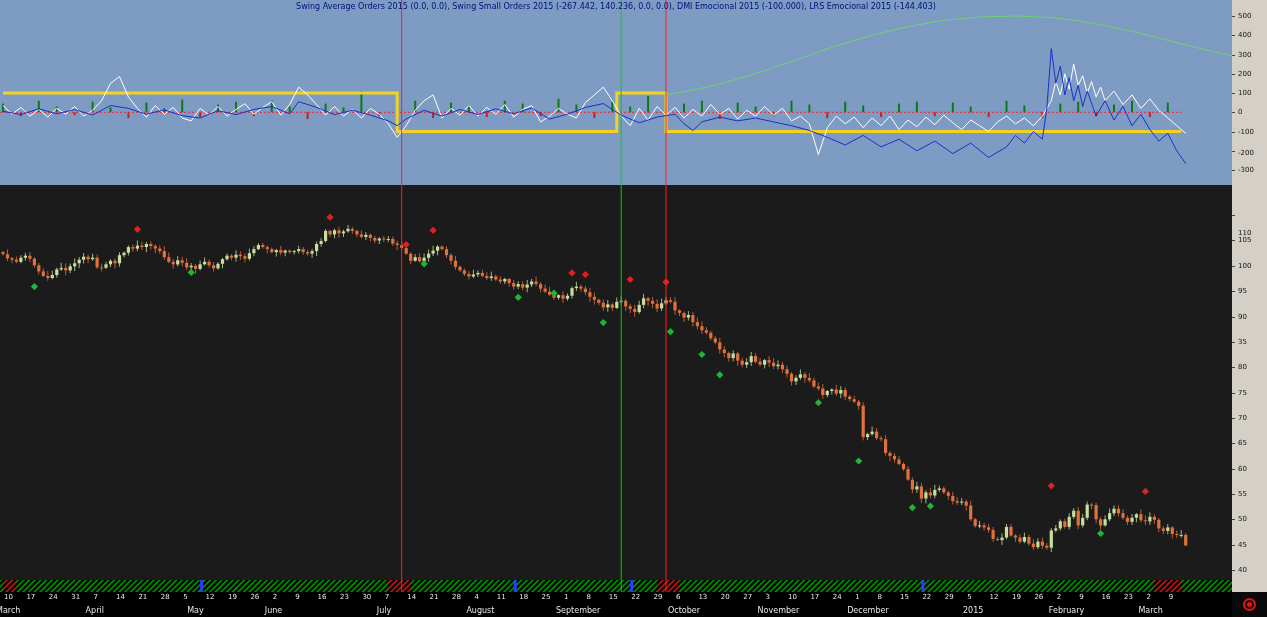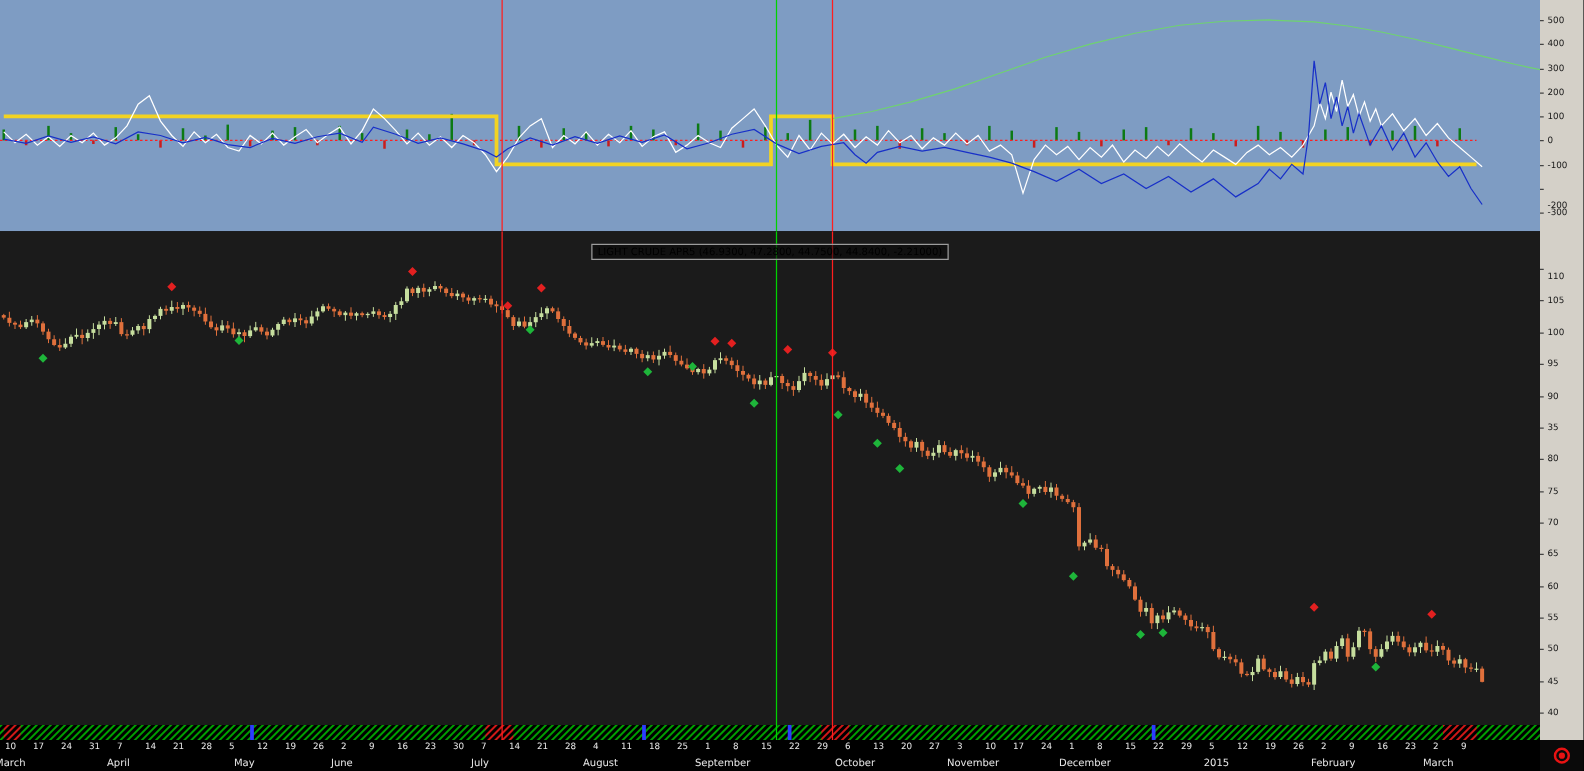--- a/index.html
+++ b/index.html
@@ -98,20 +98,21 @@
       </g>
       <line x1="0" y1="112.3" x2="1181.2" y2="112.3" stroke="#ff2020" stroke-width="1" stroke-dasharray="2 2"></line>
       <path d="M3.0 93.0 L397.2 93.0 L397.2 131.5 L616.8 131.5 L616.8 93.0 L666.0 93.0 L666.0 131.5 L1181.2 131.5 " fill="none" stroke="#f2d322" stroke-width="3"></path>
       <path d="M3.0 105.5 L12.0 114.2 L20.9 107.4 L29.9 116.1 L38.8 109.4 L47.8 117.1 L56.8 108.4 L65.7 114.2 L74.7 106.5 L83.6 116.1 L92.6 110.3 L101.6 100.7 L110.5 83.4 L119.5 76.6 L128.4 96.9 L137.4 108.4 L146.4 117.1 L155.3 105.5 L164.3 114.2 L173.2 107.4 L182.2 118.0 L191.2 120.9 L200.1 108.4 L209.1 115.1 L218.0 106.5 L227.0 116.1 L236.0 109.4 L244.9 103.6 L253.9 114.2 L262.8 107.4 L271.8 101.7 L280.8 115.1 L289.7 104.5 L298.7 87.2 L307.6 94.9 L316.6 104.5 L325.6 115.1 L334.5 106.5 L343.5 116.1 L352.4 109.4 L361.4 118.0 L370.4 108.4 L379.3 114.2 L388.3 123.8 L397.2 137.3 L406.2 125.7 L415.2 110.3 L424.1 100.7 L433.1 94.9 L442.0 118.0 L451.0 108.4 L460.0 115.1 L468.9 105.5 L477.9 116.1 L486.8 107.4 L495.8 114.2 L504.8 104.5 L513.7 117.1 L522.7 109.4 L531.6 105.5 L540.6 121.9 L549.6 116.1 L558.5 108.4 L567.5 114.2 L576.4 118.0 L585.4 102.6 L594.4 94.9 L603.3 87.2 L612.3 100.7 L621.2 116.1 L630.2 125.7 L639.2 108.4 L648.1 120.0 L657.1 106.5 L666.0 115.1 L675.0 107.4 L684.0 118.0 L692.9 109.4 L701.9 116.1 L710.8 104.5 L719.8 114.2 L728.8 108.4 L737.7 119.0 L746.7 110.3 L755.6 116.1 L764.6 106.5 L773.6 115.1 L782.5 108.4 L791.5 120.9 L800.4 116.1 L809.4 123.8 L818.4 154.6 L827.3 127.7 L836.3 116.1 L845.2 123.8 L854.2 117.1 L863.2 127.7 L872.1 118.0 L881.1 125.7 L890.0 116.1 L899.0 129.6 L908.0 120.0 L916.9 126.7 L925.9 117.1 L934.8 124.8 L943.8 115.1 L952.8 122.8 L961.7 129.6 L970.7 120.0 L979.6 125.7 L988.6 131.5 L997.6 121.9 L1006.5 116.1 L1015.5 123.8 L1024.4 118.0 L1033.4 125.7 L1042.4 116.1 L1051.3 100.7 L1055.8 81.5 L1060.3 94.9 L1064.8 73.8 L1069.2 89.2 L1073.7 64.1 L1078.2 85.3 L1082.7 75.7 L1087.2 93.0 L1091.6 81.5 L1096.1 96.9 L1100.6 87.2 L1105.1 100.7 L1114.0 91.1 L1123.0 104.5 L1132.0 94.9 L1140.9 108.4 L1149.9 98.8 L1158.8 110.3 L1167.8 118.0 L1176.8 125.7 L1185.7 133.4 " fill="none" stroke="#ffffff" stroke-width="1"></path>
       <path d="M3.0 111.3 L20.9 114.6 L38.8 108.8 L56.8 113.8 L74.7 109.6 L92.6 115.1 L110.5 105.5 L128.4 108.4 L146.4 114.2 L164.3 109.9 L182.2 115.7 L200.1 118.0 L218.0 110.7 L236.0 114.6 L253.9 109.4 L271.8 106.5 L289.7 113.8 L298.7 101.7 L316.6 107.4 L334.5 114.6 L352.4 110.3 L370.4 115.1 L388.3 120.9 L397.2 125.7 L406.2 119.0 L424.1 110.3 L442.0 116.1 L460.0 109.4 L477.9 114.6 L495.8 108.8 L513.7 113.8 L531.6 108.0 L549.6 119.0 L567.5 114.2 L585.4 107.4 L603.3 103.6 L621.2 115.1 L639.2 122.8 L657.1 117.1 L675.0 114.2 L684.0 123.8 L692.9 130.5 L701.9 121.9 L719.8 117.1 L737.7 120.9 L755.6 118.0 L773.6 121.9 L791.5 125.7 L809.4 130.5 L827.3 137.3 L845.2 145.0 L863.2 135.4 L881.1 146.9 L899.0 139.2 L916.9 150.8 L934.8 141.1 L952.8 153.6 L970.7 143.1 L988.6 157.5 L1006.5 146.9 L1015.5 135.4 L1024.4 143.1 L1033.4 131.5 L1042.4 139.2 L1046.8 108.4 L1051.3 48.7 L1055.8 83.4 L1060.3 66.1 L1064.8 94.9 L1069.2 77.6 L1073.7 100.7 L1078.2 85.3 L1082.7 106.5 L1087.2 91.1 L1096.1 116.1 L1105.1 100.7 L1114.0 120.0 L1123.0 106.5 L1132.0 125.7 L1140.9 114.2 L1149.9 129.6 L1158.8 141.1 L1167.8 133.4 L1176.8 150.8 L1185.7 163.6 " fill="none" stroke="#1830c8" stroke-width="1"></path>
       <path d="M666.0 94.9 L697.4 89.2 L728.8 81.5 L764.6 70.9 L800.4 58.4 L836.3 45.8 L872.1 35.3 L908.0 26.6 L943.8 20.2 L979.6 17.0 L1015.5 16.0 L1051.3 17.5 L1078.2 20.8 L1105.1 25.6 L1132.0 31.4 L1158.8 38.1 L1185.7 44.9 L1212.6 51.6 L1239.5 57.4 " fill="none" stroke="#6fd36f" stroke-width="1"></path>
       <line x1="401.7" y1="0" x2="401.7" y2="185" stroke="#ff1e1e" stroke-width="1"></line>
       <line x1="621.2" y1="0" x2="621.2" y2="185" stroke="#00d200" stroke-width="1"></line>
       <line x1="666.0" y1="0" x2="666.0" y2="185" stroke="#ff1e1e" stroke-width="1"></line>
     </svg>
+  <div id="top-title" style="color: rgb(0, 16, 120);">Swing Average Orders 2015 (0.0, 0.0), Swing Small Orders 2015 (-267.442, 140.236, 0.0, 0.0), DMI Emocional 2015 (-100.000), LRS Emocional 2015 (-144.403)</div>
 
   <svg id="price-svg" width="1232" height="395" style="background: rgb(27, 27, 27);">
       <g>
         <line x1="3.0" y1="66.1" x2="3.0" y2="70.6" stroke="#e0703c" stroke-width="0.8"></line>
         <rect x="1.4" y="67.1" width="3.2" height="2.0" fill="#e0703c"></rect>
         <line x1="7.5" y1="64.4" x2="7.5" y2="76.2" stroke="#e0703c" stroke-width="0.8"></line>
         <rect x="5.9" y="69.2" width="3.2" height="4.1" fill="#e0703c"></rect>
         <line x1="12.0" y1="72.0" x2="12.0" y2="78.2" stroke="#e0703c" stroke-width="0.8"></line>
         <rect x="10.4" y="73.2" width="3.2" height="1.5" fill="#e0703c"></rect>
         <line x1="16.4" y1="71.5" x2="16.4" y2="78.2" stroke="#e0703c" stroke-width="0.8"></line>
@@ -664,23 +665,20 @@
         <path d="M818.4 214.1 L822.0 217.7 L818.4 221.3 L814.8 217.7 Z" fill="#1eb53a"></path>
         <path d="M858.7 272.4 L862.3 276.0 L858.7 279.6 L855.1 276.0 Z" fill="#1eb53a"></path>
         <path d="M912.4 319.0 L916.0 322.6 L912.4 326.2 L908.8 322.6 Z" fill="#1eb53a"></path>
         <path d="M930.4 317.5 L934.0 321.1 L930.4 324.7 L926.8 321.1 Z" fill="#1eb53a"></path>
         <path d="M1100.6 344.9 L1104.2 348.5 L1100.6 352.1 L1097.0 348.5 Z" fill="#1eb53a"></path>
       </g>
       <line x1="401.7" y1="0" x2="401.7" y2="395" stroke="#ff1e1e" stroke-width="1"></line>
       <line x1="621.2" y1="0" x2="621.2" y2="395" stroke="#00d200" stroke-width="1"></line>
       <line x1="666.0" y1="0" x2="666.0" y2="395" stroke="#ff1e1e" stroke-width="1"></line>
     </svg>
-  <div id="price-title-wrap">
-    <span id="price-title">LIGHT CRUDE APR5 (46.9300, 47.2800, 44.7500, 44.8400, -2.21000)</span>
-  </div>
 
   <svg id="strip-svg" width="1232" height="12">
       <defs>
         <pattern id="hg" width="4" height="4" patternUnits="userSpaceOnUse" patternTransform="rotate(45)">
           <rect width="4" height="4" fill="#000"></rect>
           <rect width="1.6" height="4" fill="#00a000"></rect>
         </pattern>
         <pattern id="hr" width="4" height="4" patternUnits="userSpaceOnUse" patternTransform="rotate(45)">
           <rect width="4" height="4" fill="#000"></rect>
           <rect width="1.6" height="4" fill="#d01818"></rect>
@@ -781,25 +779,25 @@
       <div class="axlbl" style="top: 50.5px; color: rgb(21, 21, 21);">300</div>
       <div class="axtick" style="top: 54.5px;"></div>
       <div class="axlbl" style="top: 69.75px; color: rgb(21, 21, 21);">200</div>
       <div class="axtick" style="top: 73.75px;"></div>
       <div class="axlbl" style="top: 89px; color: rgb(21, 21, 21);">100</div>
       <div class="axtick" style="top: 93px;"></div>
       <div class="axlbl" style="top: 108.25px; color: rgb(21, 21, 21);">0</div>
       <div class="axtick" style="top: 112.25px;"></div>
       <div class="axlbl" style="top: 127.5px; color: rgb(21, 21, 21);">-100</div>
       <div class="axtick" style="top: 131.5px;"></div>
-      <div class="axlbl" style="top: 160px; color: rgb(21, 21, 21);">-200</div>
+      <div class="axlbl" style="top: 149px; color: rgb(21, 21, 21);">-200</div>
       <div class="axtick" style="top: 150.75px;"></div>
       <div class="axlbl" style="top: 166px; color: rgb(21, 21, 21);">-300</div>
       <div class="axtick" style="top: 170px;"></div>
-      <div class="axlbl" style="top: 217px; color: rgb(21, 21, 21);">110</div>
+      <div class="axlbl" style="top: 229px; color: rgb(21, 21, 21);">110</div>
       <div class="axtick" style="top: 215.139px;"></div>
       <div class="axlbl" style="top: 236.486px; color: rgb(21, 21, 21);">105</div>
       <div class="axtick" style="top: 240.486px;"></div>
       <div class="axlbl" style="top: 261.833px; color: rgb(21, 21, 21);">100</div>
       <div class="axtick" style="top: 265.833px;"></div>
       <div class="axlbl" style="top: 287.18px; color: rgb(21, 21, 21);">95</div>
       <div class="axtick" style="top: 291.18px;"></div>
       <div class="axlbl" style="top: 312.527px; color: rgb(21, 21, 21);">90</div>
       <div class="axtick" style="top: 316.527px;"></div>
       <div class="axlbl" style="top: 337.874px; color: rgb(21, 21, 21);">35</div>

